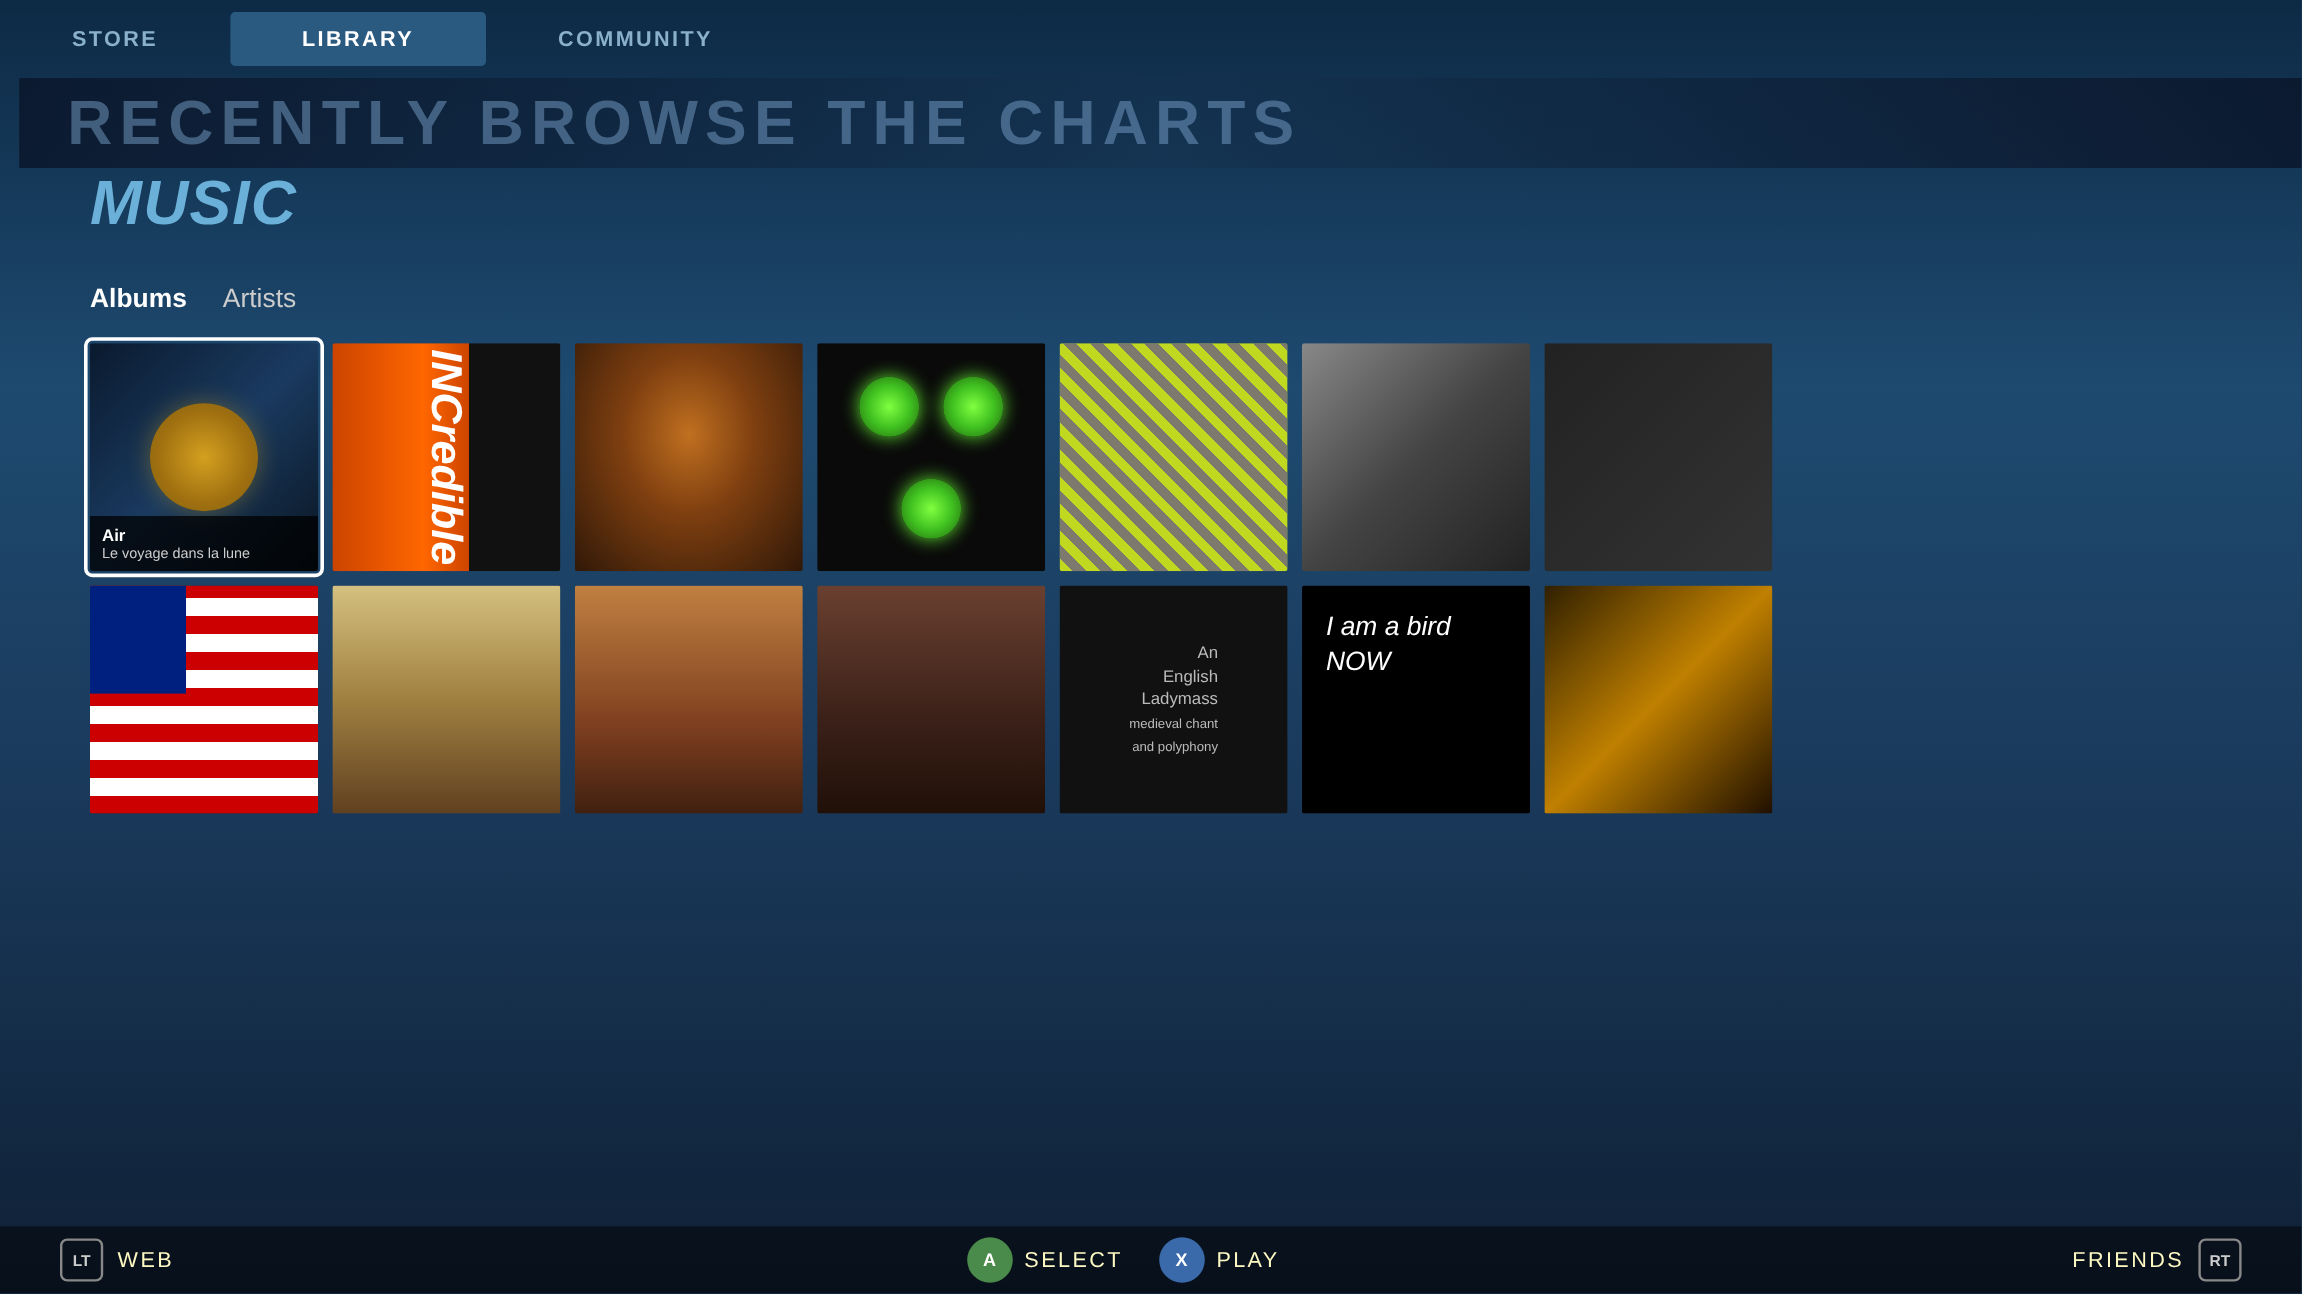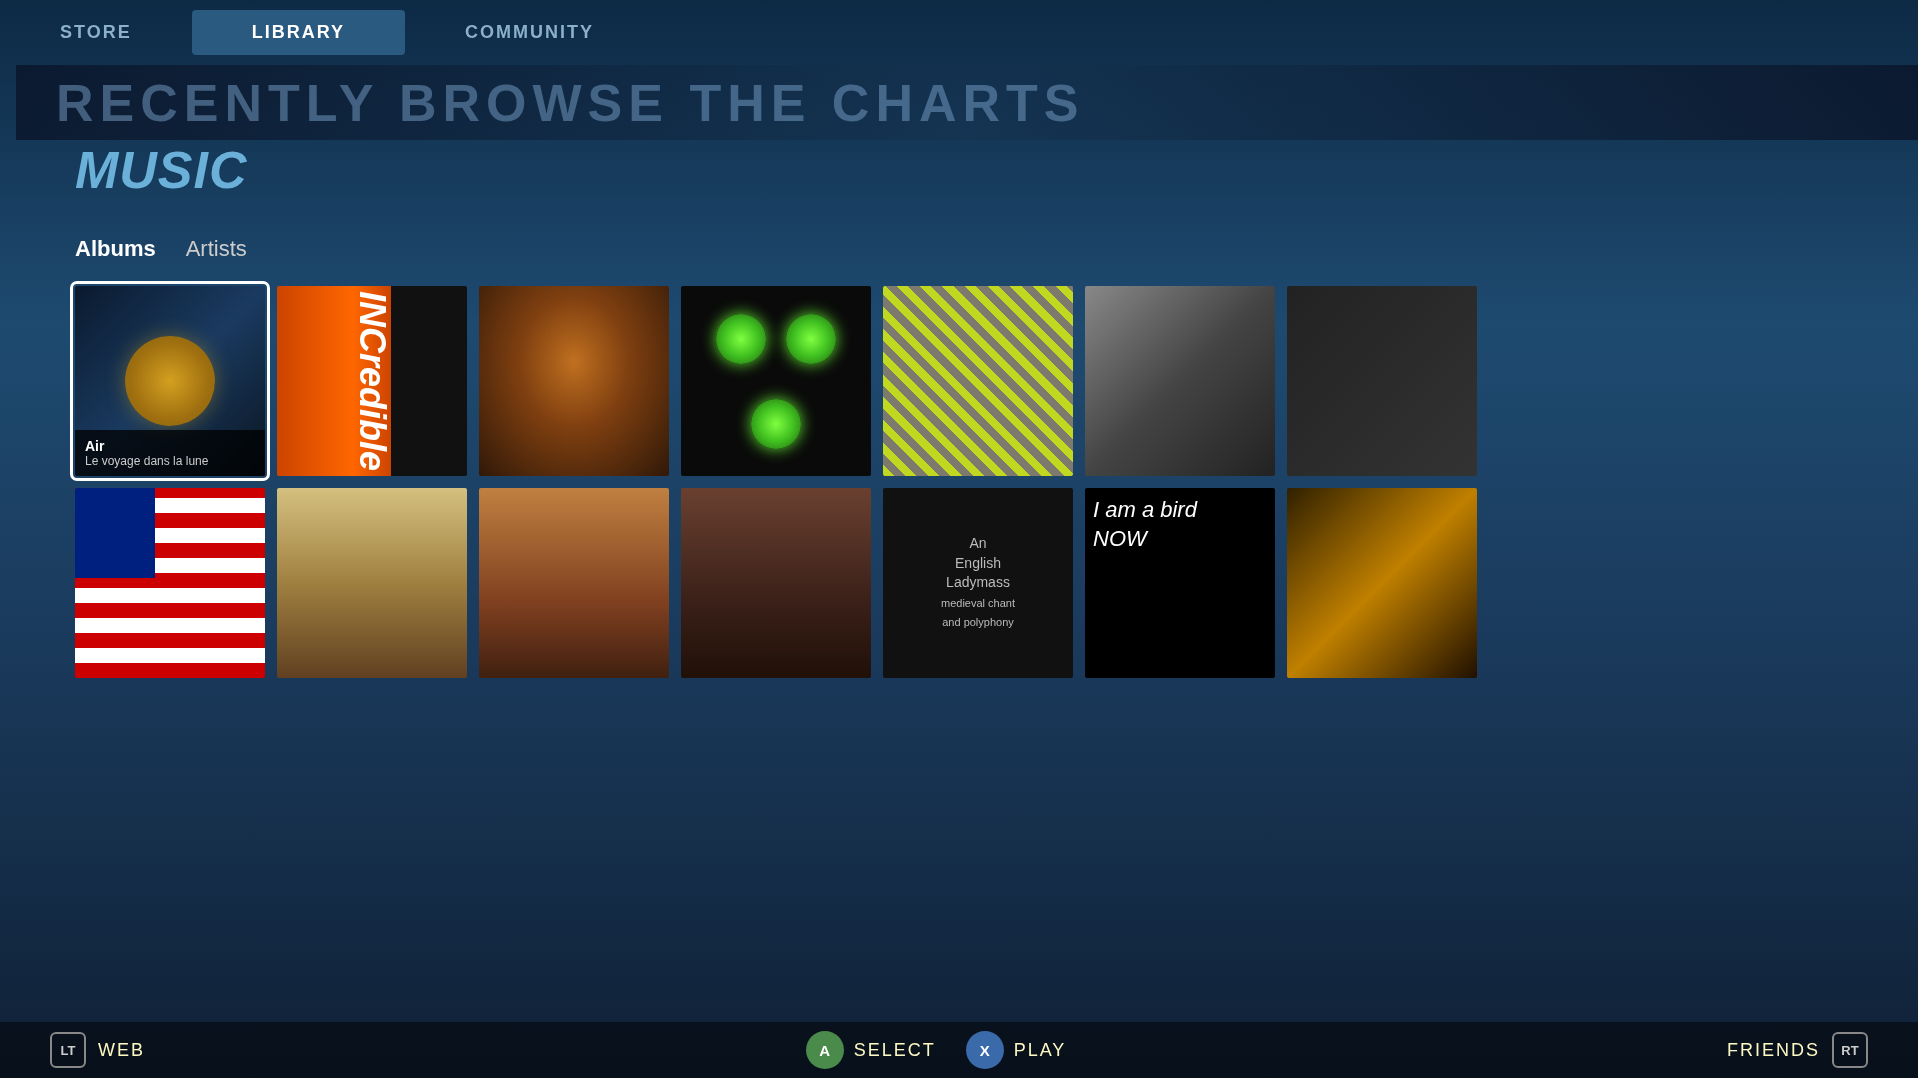--- a/index.html
+++ b/index.html
@@ -448,29 +448,29 @@
     <div class="album-item">
       <div class="album-cover art-band"></div>
     </div>
 
     <div class="album-item">
       <div class="album-cover art-portrait-woman"></div>
     </div>
 
     <div class="album-item">
       <div class="album-cover art-english">
-        <div style="color:#bbb; font-size:14px; text-align:center; padding:20px; line-height:1.4;">
+        <div style="color:#bbb; font-size:14px; text-align:right; padding:20px; line-height:1.4;">
           An<br>English<br>Ladymass<br><span style="font-size:11px">medieval chant<br>and polyphony</span>
         </div>
       </div>
     </div>
 
     <div class="album-item">
       <div class="album-cover art-bird">
-        <div style="color:#fff; font-size:22px; text-align:left; padding:8px; font-style:italic; line-height:1.3;">
+        <div style="color:#fff; font-size:22px; text-align:left; padding:20px; font-style:italic; line-height:1.3;">
           I am a bird<br>NOW
         </div>
       </div>
     </div>
 
     <div class="album-item">
       <div class="album-cover art-dark-smile"></div>
     </div>
 
   </div>

